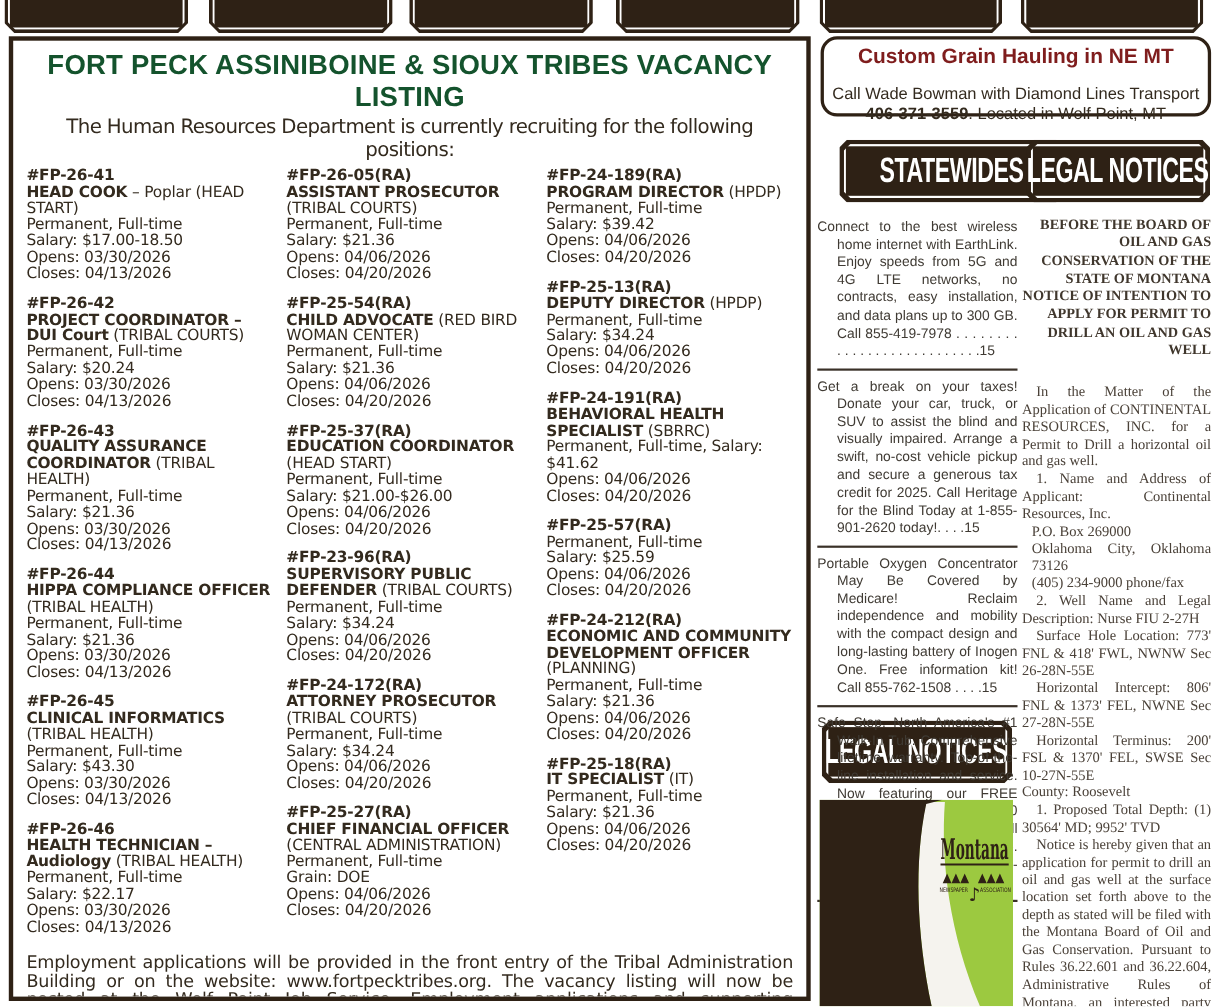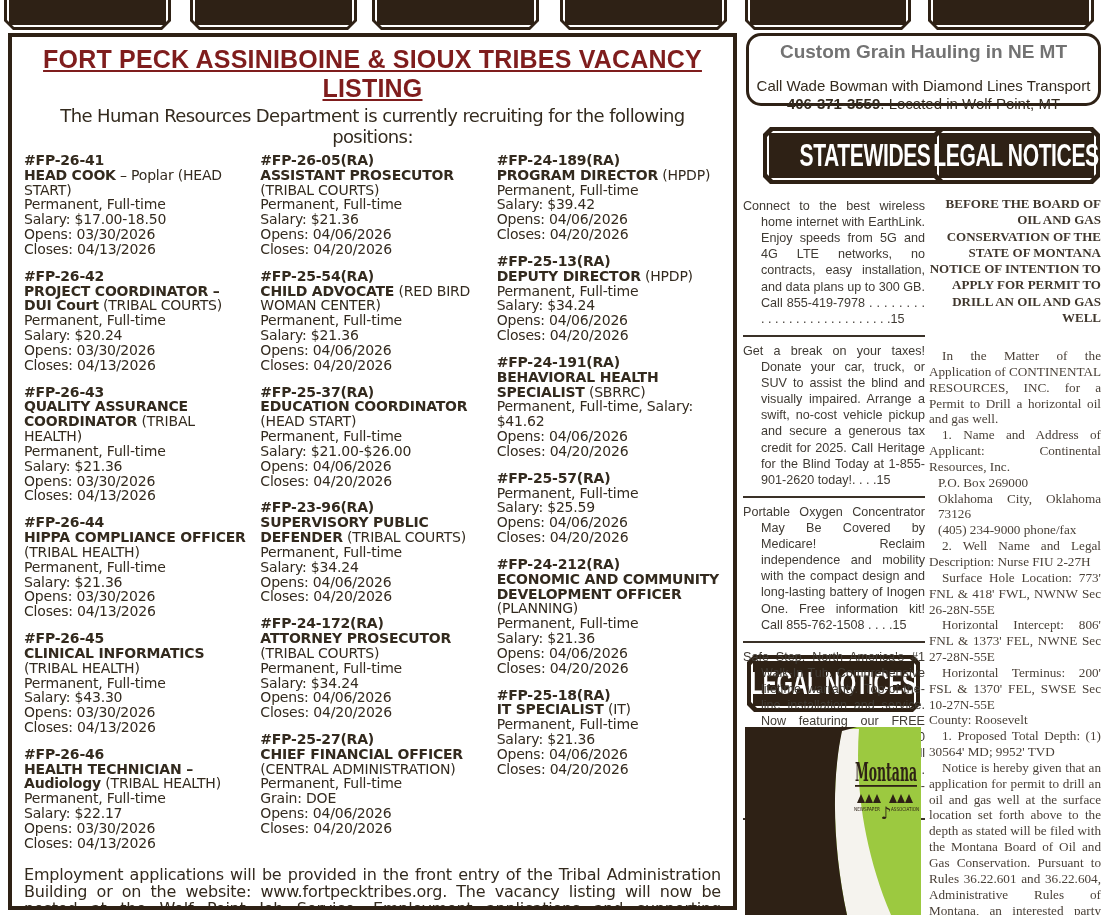--- a/index.html
+++ b/index.html
@@ -9,34 +9,34 @@
 
   
   .topbox{position:absolute;top:-16px;height:46px;width:167px;background:#2e2115;
           clip-path:polygon(0 0,100% 0,100% calc(100% - 9px),calc(100% - 9px) 100%,9px 100%,0 calc(100% - 9px));}
   .topbox .frame{position:absolute;inset:3px;border:2px solid #fff;
           clip-path:polygon(0 0,100% 0,100% calc(100% - 7px),calc(100% - 7px) 100%,7px 100%,0 calc(100% - 7px));}
 
   
   .vacancy-box{position:absolute;left:8px;top:33px;width:729px;height:877px;box-sizing:border-box;
           border:4px solid #2e2115;padding:6px 12px 0 12px;overflow:hidden;}
-  .v-title{margin:2px 0 0 0;font-size:25px;font-weight:bold;text-align:center;letter-spacing:.2px;color:#7f1d1d;text-decoration:underline;}
+  .v-title{margin:2px 0 0 0;font-size:25px;font-weight:bold;text-align:center;letter-spacing:.2px;color:#14532d;}
   .v-sub{margin:2px 0 6px 0;font-size:18px;text-align:center;color:#332a1e;font-family:"DejaVu Sans",sans-serif;letter-spacing:-0.6px;}
   .cols{display:flex;gap:12px;font-family:"DejaVu Sans",sans-serif;font-size:14px;line-height:1.06;color:#332a1e;letter-spacing:-0.2px;}
   .col{flex:1 1 0;min-width:0;}
   .job{margin-bottom:12px;}
   .job-id{font-weight:bold;}
   .job-title .t{font-weight:bold;}
   .v-footer{font-family:"DejaVu Sans",sans-serif;font-size:16px;line-height:1.06;text-align:justify;
           color:#332a1e;margin:4px 0 0 0;letter-spacing:-0.2px;}
 
   
   .grain{position:absolute;left:746px;top:33px;width:355px;height:73px;box-sizing:border-box;
           border:3px solid #2e2115;border-radius:15px;text-align:center;padding-top:5px;}
-  .g1{font-size:19px;font-weight:bold;color:#737373;}
+  .g1{font-size:19px;font-weight:bold;color:#7f1d1d;}
   .g2{font-size:15px;color:#332a1e;margin-top:14px;}
   .g3{font-size:15px;color:#332a1e;margin-top:1px;}
 
   
   .hdr{position:absolute;height:57px;background:#2e2115;display:flex;align-items:center;justify-content:center;
           clip-path:polygon(7px 0,calc(100% - 7px) 0,100% 7px,100% calc(100% - 7px),calc(100% - 7px) 100%,7px 100%,0 calc(100% - 7px),0 7px);}
   .hdr .frame{position:absolute;inset:4px;border:2px solid #fff;
           clip-path:polygon(6px 0,calc(100% - 6px) 0,100% 6px,100% calc(100% - 6px),calc(100% - 6px) 100%,6px 100%,0 calc(100% - 6px),0 6px);}
   .hdr-text{display:inline-block;color:#fff;font-weight:800;font-size:27px;white-space:nowrap;
           transform:scale(0.78,1.18);letter-spacing:-0.5px;}

